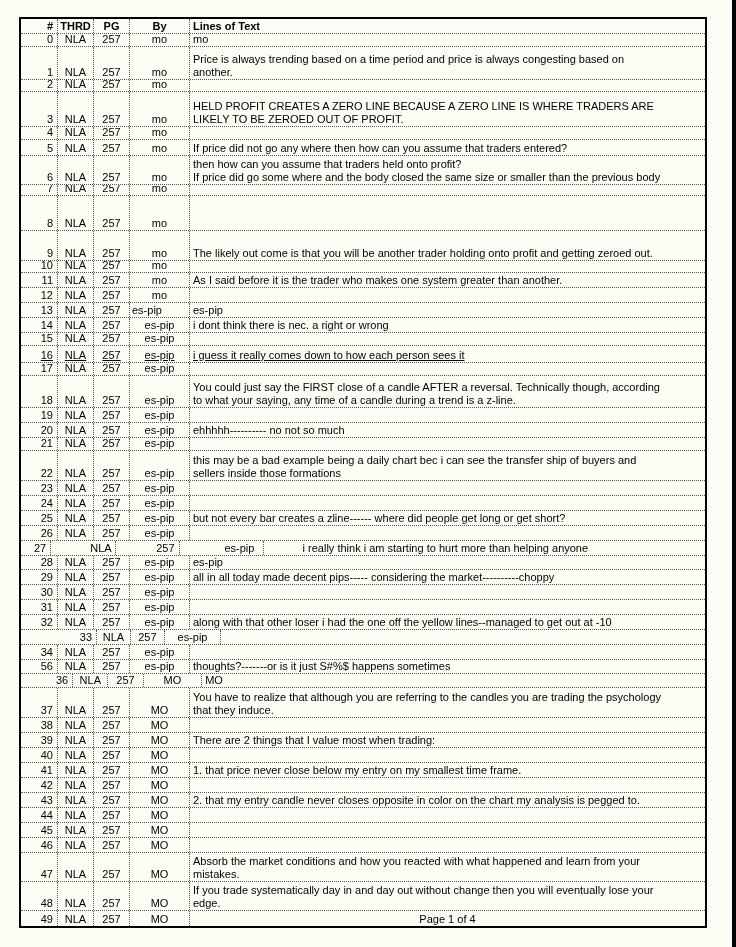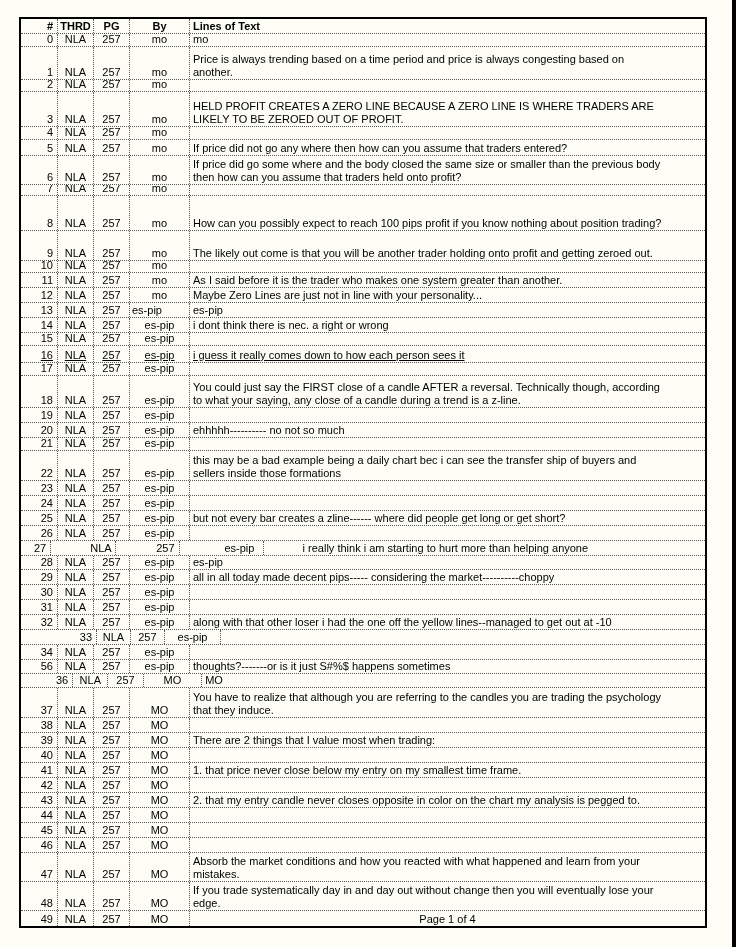--- a/index.html
+++ b/index.html
@@ -188,22 +188,22 @@
         <div class="c thrd">
           <span class="ln">NLA</span>
         </div>
         <div class="c pg">
           <span class="ln">257</span>
         </div>
         <div class="c by">
           <span class="ln">mo</span>
         </div>
         <div class="txt c">
+          <div class="ln">then how can you assume that traders held onto profit?</div>
           <div class="ln">If price did go some where and the body closed the same size or smaller than the previous body</div>
-          <div class="ln">then how can you assume that traders held onto profit?</div>
         </div>
       </div>
       <div class="row" style="height: 11px;">
         <div class="c num">
           <span class="ln">7</span>
         </div>
         <div class="c thrd">
           <span class="ln">NLA</span>
         </div>
         <div class="c pg">
@@ -220,23 +220,20 @@
         </div>
         <div class="c thrd">
           <span class="ln">NLA</span>
         </div>
         <div class="c pg">
           <span class="ln">257</span>
         </div>
         <div class="c by">
           <span class="ln">mo</span>
         </div>
-        <div class="txt c">
-          <div class="ln">How can you possibly expect to reach 100 pips profit if you know nothing about position trading?</div>
-        </div>
       </div>
       <div class="row" style="height: 30px;">
         <div class="c num">
           <span class="ln">9</span>
         </div>
         <div class="c thrd">
           <span class="ln">NLA</span>
         </div>
         <div class="c pg">
           <span class="ln">257</span>
@@ -286,23 +283,20 @@
         </div>
         <div class="c thrd">
           <span class="ln">NLA</span>
         </div>
         <div class="c pg">
           <span class="ln">257</span>
         </div>
         <div class="c by">
           <span class="ln">mo</span>
         </div>
-        <div class="txt c">
-          <div class="ln">Maybe Zero Lines are just not in line with your personality...</div>
-        </div>
       </div>
       <div class="row" style="height: 15px;">
         <div class="c num">
           <span class="ln">13</span>
         </div>
         <div class="c thrd">
           <span class="ln">NLA</span>
         </div>
         <div class="c pg">
           <span class="ln">257</span>
@@ -386,21 +380,21 @@
           <span class="ln">NLA</span>
         </div>
         <div class="c pg">
           <span class="ln">257</span>
         </div>
         <div class="c by">
           <span class="ln">es-pip</span>
         </div>
         <div class="txt c">
           <div class="ln">You could just say the FIRST close of a candle AFTER a reversal. Technically though, according</div>
-          <div class="ln">to what your saying, any close of a candle during a trend is a z-line.</div>
+          <div class="ln">to what your saying, any time of a candle during a trend is a z-line.</div>
         </div>
       </div>
       <div class="row" style="height: 15px;">
         <div class="c num">
           <span class="ln">19</span>
         </div>
         <div class="c thrd">
           <span class="ln">NLA</span>
         </div>
         <div class="c pg">

